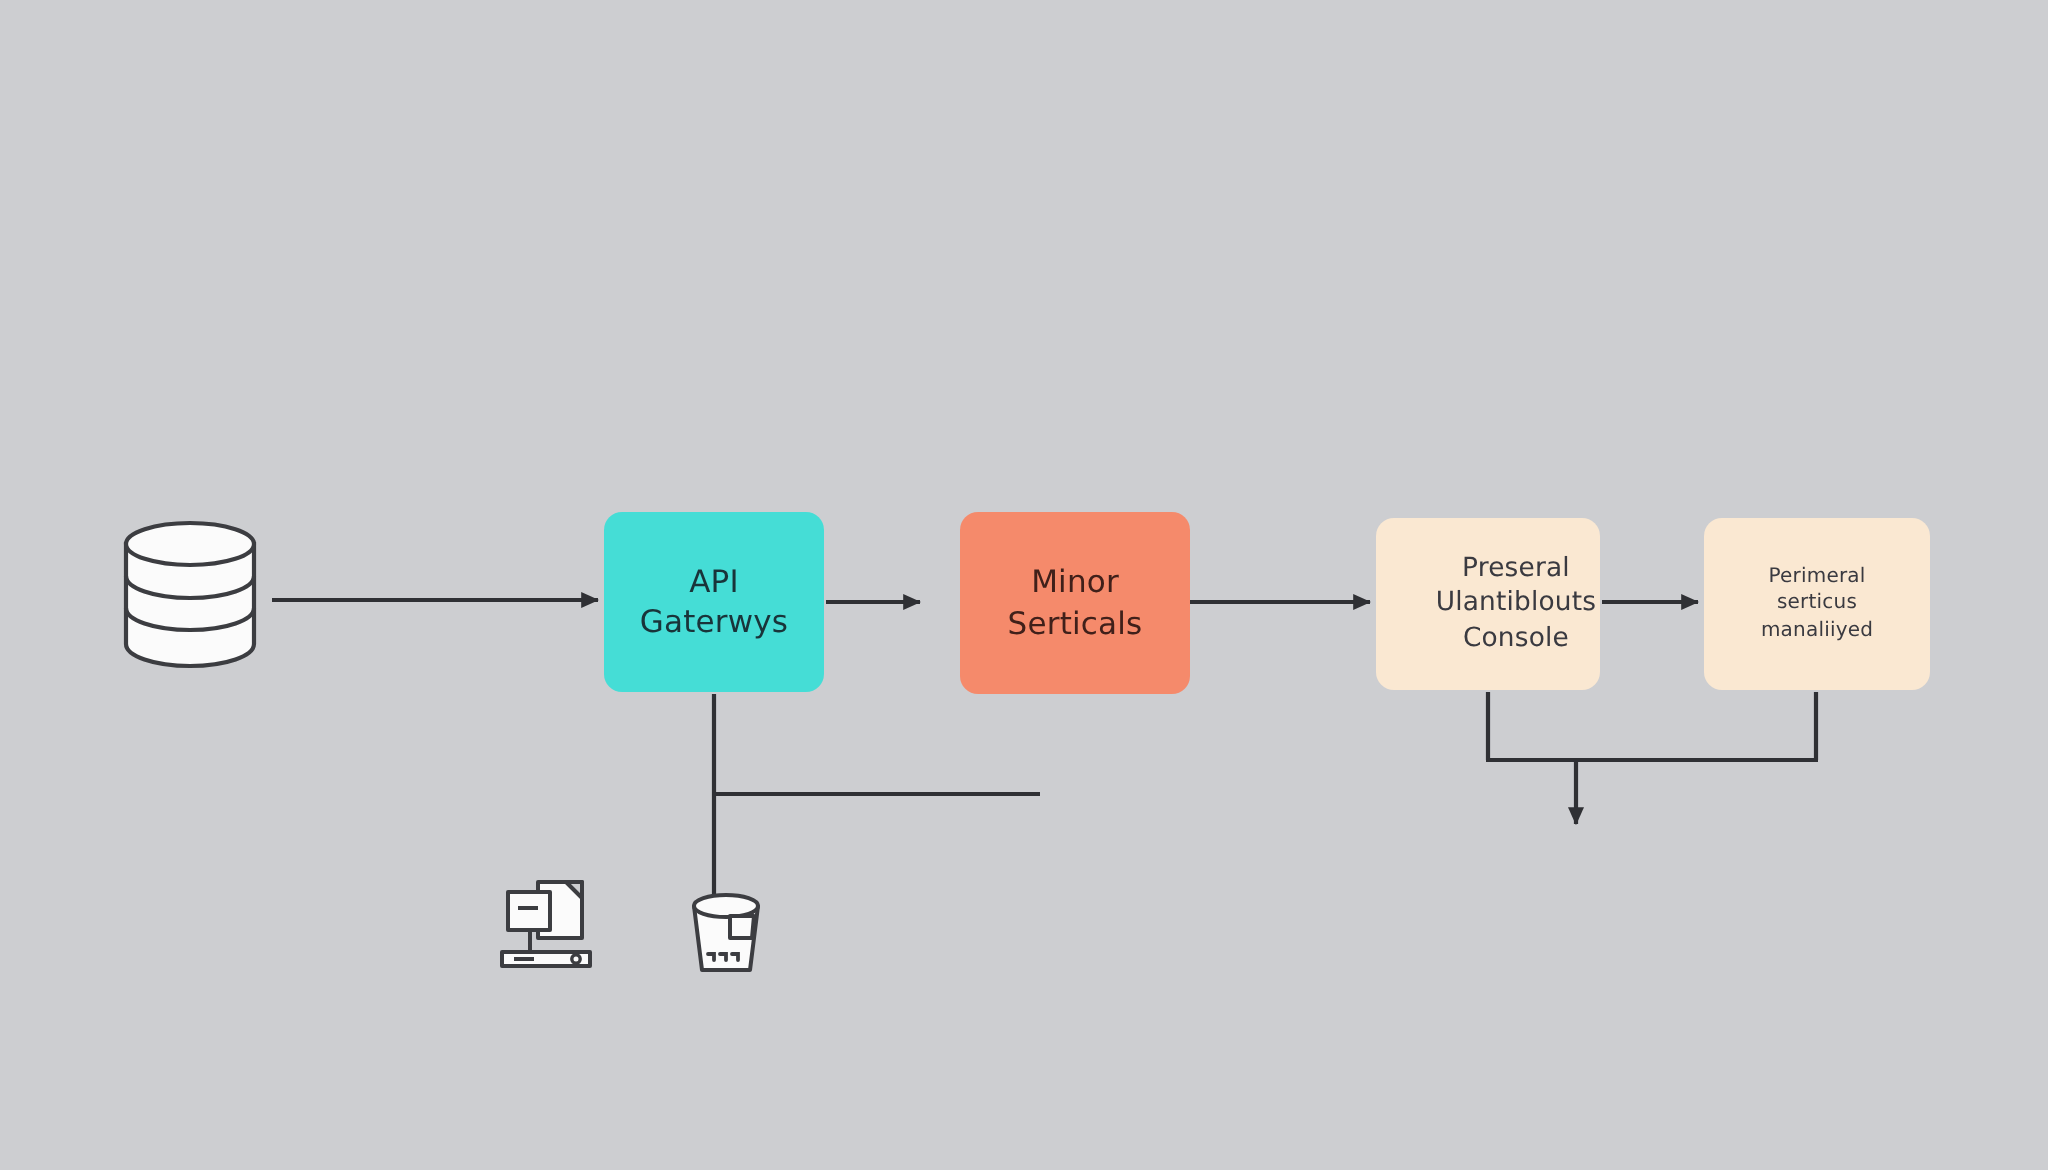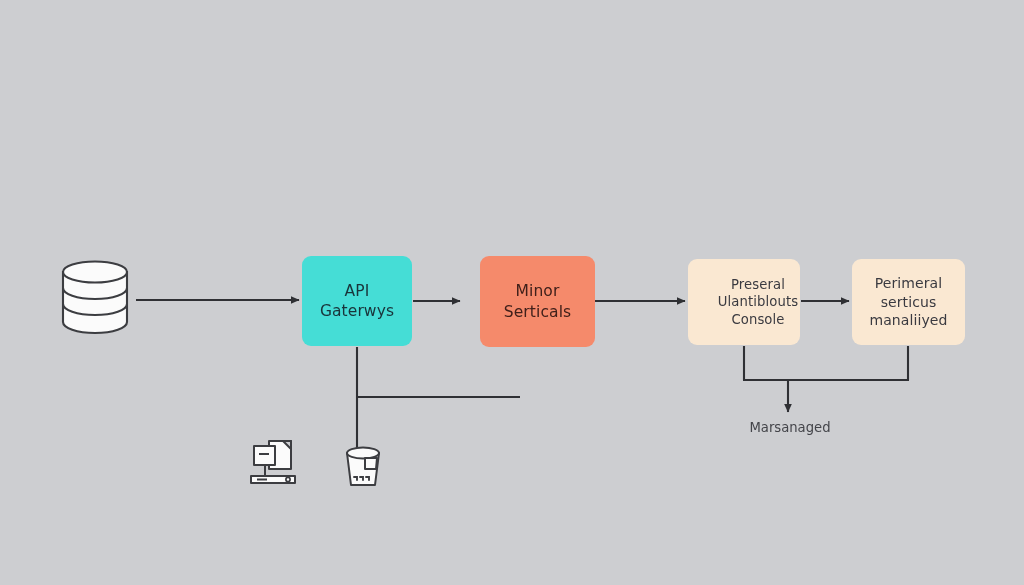--- a/index.html
+++ b/index.html
@@ -75,21 +75,21 @@
     color: #3a3a40;
   }
   #node-peripheral {
     left: 852px;
     top: 259px;
     width: 113px;
     height: 86px;
     background: #fae8d2;
   }
   #node-peripheral .node-label {
-    font-size: 14px;
+    font-size: 10px;
     color: #3a3a40;
   }
   #label-managed {
     position: absolute;
     left: 700px;
     top: 420px;
     width: 180px;
     text-align: center;
     font-size: 13.2px;
     color: #44454a;
@@ -179,21 +179,20 @@
 Ulantiblouts
 Console</span>
   </div>
 
   <div class="node" id="node-peripheral">
     <span class="node-label">Perimeral
 serticus
 manaliiyed</span>
   </div>
 
-  <div id="label-managed">Marsanaged</div>
 
   <div class="icon-node" id="icon-workstation">
     <svg viewBox="0 0 52 50" width="52" height="50">
       <g fill="#fbfbfb" stroke="#3c3d41" stroke-width="2" stroke-linejoin="round">
         <rect x="22" y="4" width="22" height="28"></rect>
         <path d="M36,4 L44,4 L44,12 Z" fill="#cdced1"></path>
         <rect x="7" y="9" width="21" height="19"></rect>
         <path d="M4,39 L48,39 L48,46 L4,46 Z"></path>
       </g>
       <g stroke="#3c3d41" stroke-width="2" fill="none">

